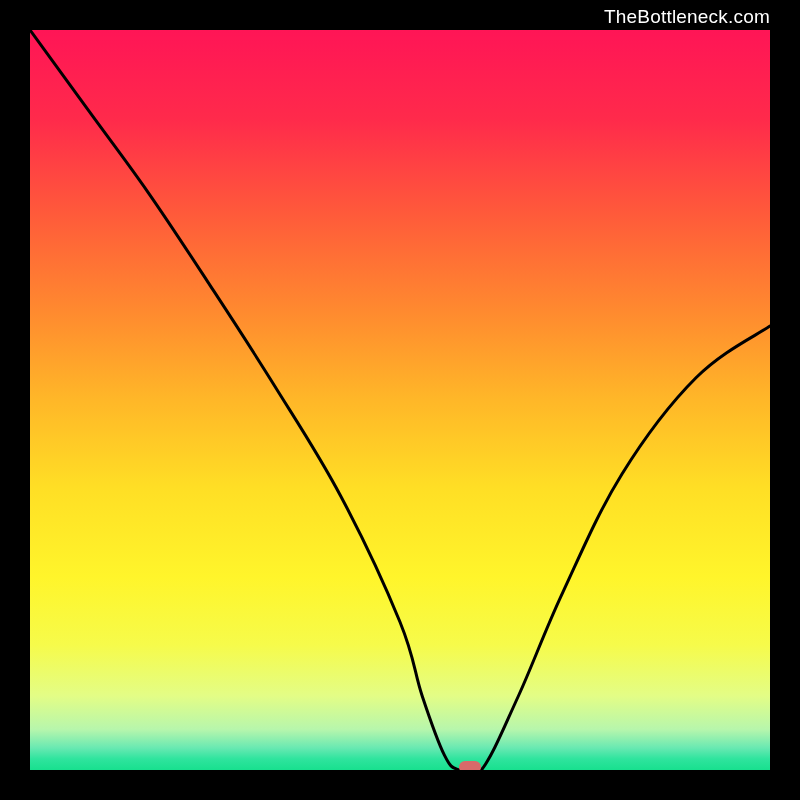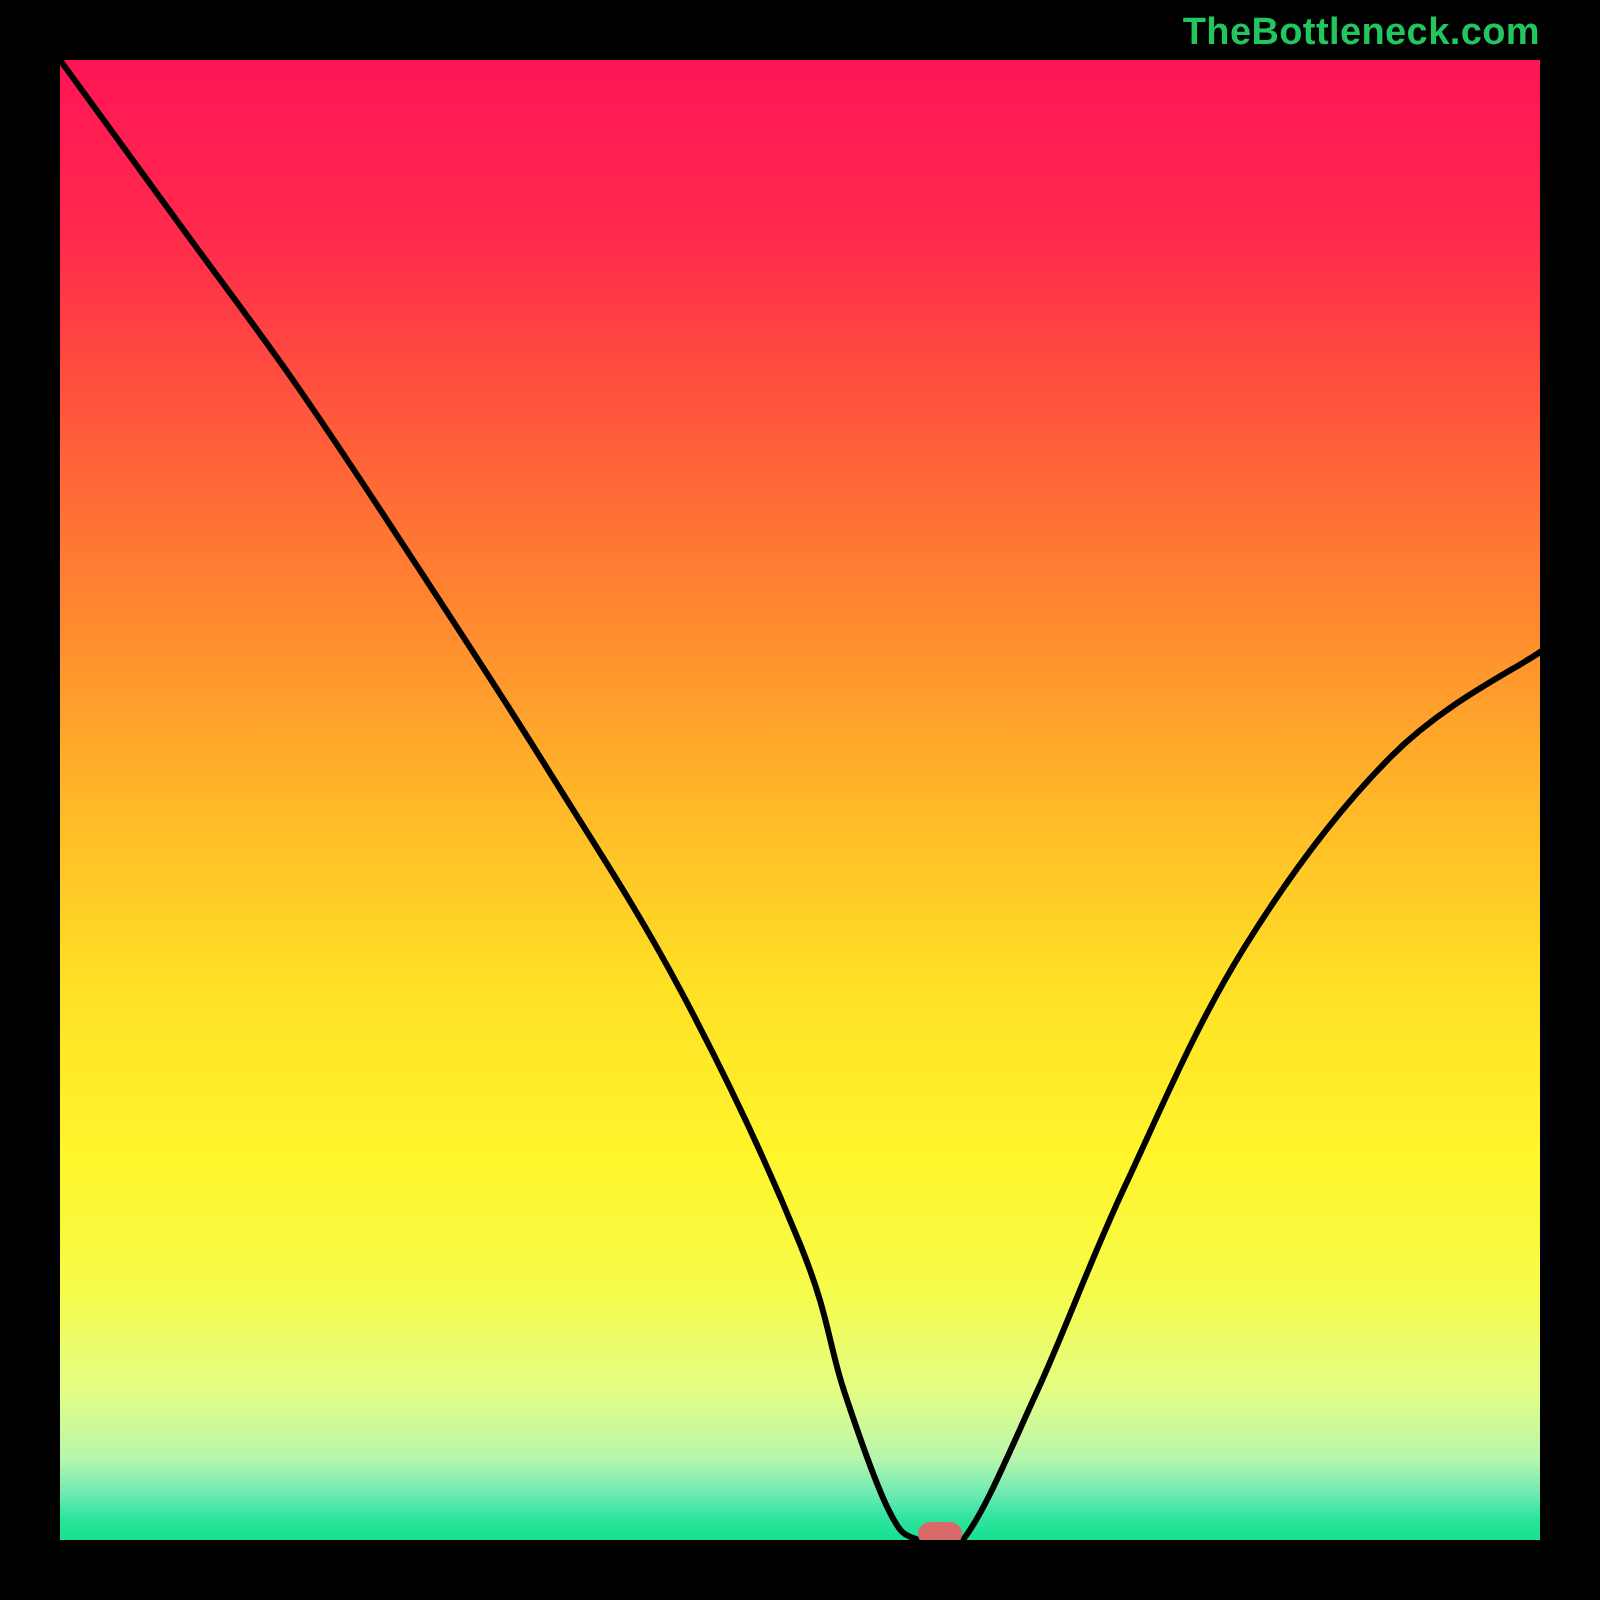--- a/index.html
+++ b/index.html
@@ -39,22 +39,22 @@
     top: 0;
     width: 100%;
     height: 100%;
   }
   .watermark {
     position: absolute;
     top: 6px;
     right: 30px;
     font-family: Arial, Helvetica, sans-serif;
     font-size: 19px;
-    font-weight: bold;
-    color: #22c55e;
+    font-weight: normal;
+    color: #ffffff;
     letter-spacing: 0.2px;
   }
   .marker {
     position: absolute;
     width: 22px;
     height: 12px;
     border-radius: 6px;
     background: #d86a6a;
     transform: translate(-50%, -50%);
   }

